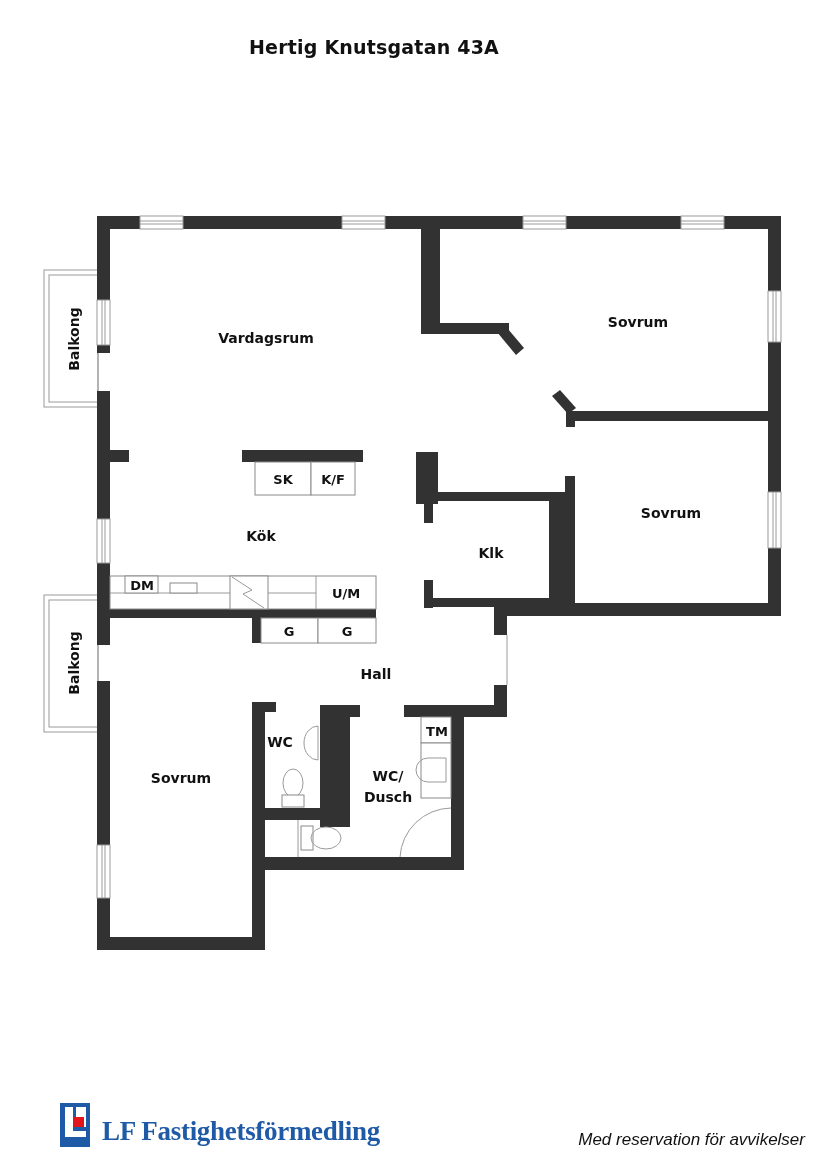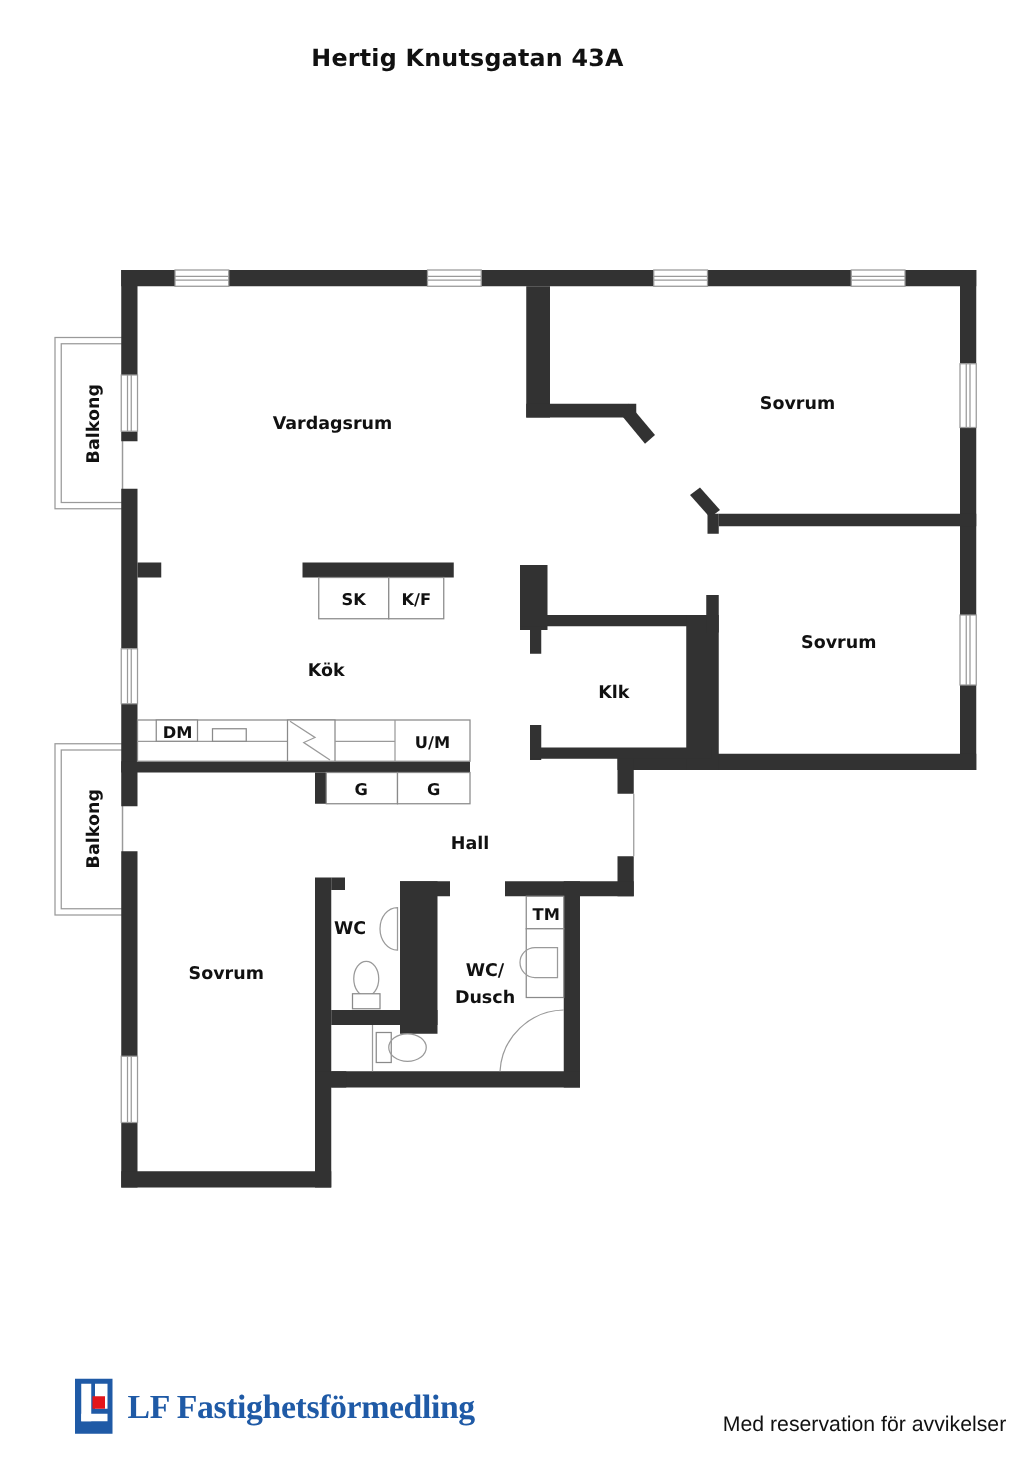--- a/index.html
+++ b/index.html
@@ -6,28 +6,28 @@
   body { width:825px; height:1167px; position:relative; overflow:hidden; font-family:"DejaVu Sans", sans-serif; }
   .title { position:absolute; top:36px; left:0; width:748px; text-align:center; font-weight:bold; font-size:19px; color:#111; letter-spacing:0.2px; }
   svg.plan { position:absolute; left:0; top:0; }
   .w { fill:#323232; }
   .win { fill:#fff; stroke:#9a9a9a; stroke-width:1; }
   .winline { stroke:#9a9a9a; stroke-width:1; }
   .fix { fill:#fff; stroke:#8a8a8a; stroke-width:1; }
   .thin { stroke:#9a9a9a; stroke-width:1; fill:none; }
   .lbl { font-family:"DejaVu Sans", sans-serif; font-weight:bold; font-size:14px; fill:#111; text-anchor:middle; }
   .lbl-s { font-family:"DejaVu Sans", sans-serif; font-weight:bold; font-size:13px; fill:#111; text-anchor:middle; }
-  .logo { position:absolute; left:18px; top:1103px; display:flex; align-items:center;padding-left:42px; }
+  .logo { position:absolute; left:18px; top:1103px; display:flex; align-items:flex-end;padding-left:42px; }
   .logo-mark { width:30px; height:44px; background:#1f5aa6; position:relative; }
   .logo-mark .a { position:absolute; left:5px; top:4px; width:8px; height:30px; background:#fff; }
   .logo-mark .b { position:absolute; left:5px; top:28px; width:21px; height:6px; background:#fff; }
   .logo-mark .c { position:absolute; left:16px; top:4px; width:10px; height:20px; background:#fff; }
   .logo-mark .r { position:absolute; left:14px; top:14px; width:10px; height:10px; background:#e3151a; }
   .logo-text { margin-left:12px; font-family:"Liberation Serif", serif; font-weight:bold; font-size:27px; color:#1f5aa6; letter-spacing:-0.3px; }
-  .disclaimer { position:absolute; right:20px; top:1130px; font-family:"Liberation Sans", sans-serif; font-size:17px; color:#111; }
+  .disclaimer { position:absolute; right:20px; top:1130px; font-family:"Liberation Sans", sans-serif; font-size:17px; color:#111;font-style:italic; }
 </style>
 </head>
 <body>
 
 <div class="title">Hertig Knutsgatan 43A</div>
 
 <svg class="plan" width="825" height="1167" viewBox="0 0 825 1167">
 
   <g>
     <rect x="44" y="270" width="54" height="137" class="thin"></rect>

